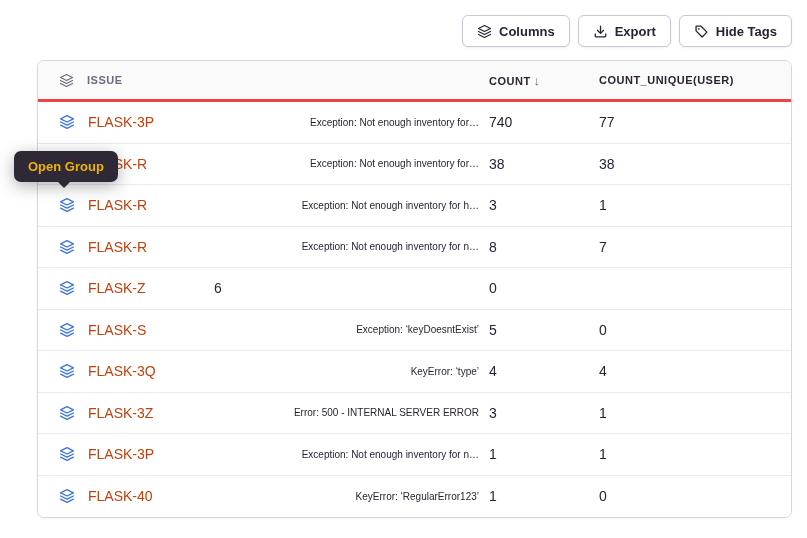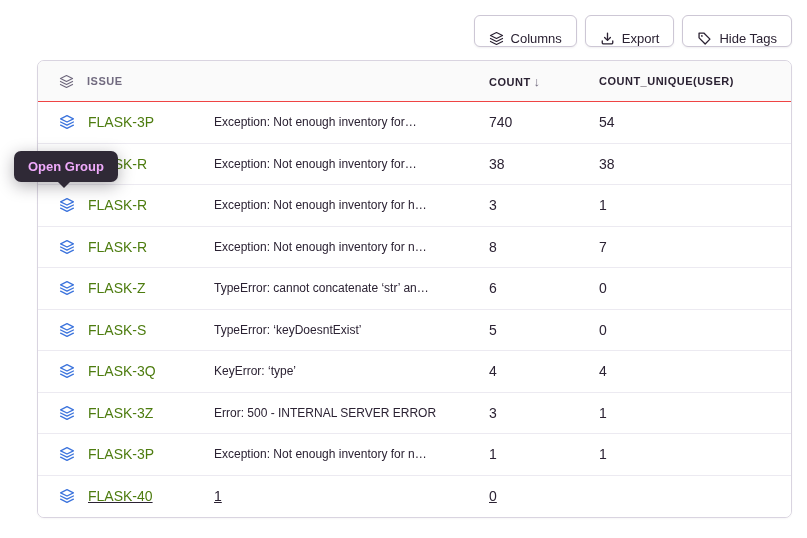--- a/index.html
+++ b/index.html
@@ -6,58 +6,58 @@
   html, body { background: #ffffff; }
   body {
     font-family: "Liberation Sans", "DejaVu Sans", sans-serif;
     color: #2b2233;
   }
   .page { position: relative; width: 807px; height: 538px; background: #fff; overflow: hidden; }
 
   
   .toolbar { position: absolute; top: 15px; right: 15px; display: flex; gap: 8px; }
   .btn {
-    display: inline-flex; align-items: flex-end; gap: 7px;
+    display: inline-flex; align-items: center; gap: 7px;
     height: 32px; padding: 0 14px;
     background: #fff; border: 1px solid #cdc7d5; border-radius: 6px;
-    font-family: inherit; font-size: 13px; font-weight: 400; color: #2b2233;
+    font-family: inherit; font-size: 13px; font-weight: 700; color: #2b2233;
     cursor: pointer; box-shadow: 0 1px 2px rgba(43,34,51,.07);
   }
   .btn svg { width: 15px; height: 15px; }
 
   
   .table {
     position: absolute; top: 60px; left: 37px; width: 755px;
     border: 1px solid #d9d4e0; border-radius: 7px; background: #fff;
     overflow: hidden; box-shadow: 0 1px 2px rgba(43,34,51,.04);
   }
   .thead, .tr {
     display: grid; grid-template-columns: 176px 1fr 110px 192px; align-items: center;
   }
-  .thead { height: 41px; background: #fafafa; border-bottom: 1px solid #ef4444; }
+  .thead { height: 41px; background: #fafafa; border-bottom: 3px solid #ef4444; }
   .tr { height: 41.5px; border-bottom: 1px solid #eceaf1; background: #fff; }
-  .tr:last-child { border-bottom: none; text-decoration: underline; }
+  .tr:last-child { border-bottom: none; }
 
   .th { font-size: 11px; font-weight: 700; letter-spacing: .5px; color: #716a7f; }
   .issue { display: flex; align-items: center; gap: 13px; padding-left: 21px; }
   .licon { width: 16px; height: 16px; color: #3c74dd; flex: none; display: inline-flex; }
   .licon svg { width: 16px; height: 16px; }
   .hicon { width: 15px; height: 15px; color: #716a7f; }
   .hicon svg { width: 15px; height: 15px; }
-  .ilink { color: #4d7c0f; font-size: 14px; text-decoration: none; cursor: pointer; white-space: nowrap; }
-  .title { font-size: 12px; color: #2b2233; padding-right: 10px; white-space: nowrap; overflow: hidden; }
+  .ilink { color: #c2410c; font-size: 14px; text-decoration: none; cursor: pointer; white-space: nowrap; }
+  .title { font-size: 10px; color: #2b2233; padding-right: 10px; white-space: nowrap; overflow: hidden; text-align: right; }
   .num { font-size: 14px; color: #2b2233; text-align: left; padding-right: 2px; }
   .u { padding-right: 22px; }
   .th.num { font-size: 11px; }
   .sortarrow { font-size: 13px; color: #716a7f; margin-left: 3px; font-weight: 400; }
 
   
   .tooltip {
     position: absolute; left: 14px; top: 151px; z-index: 10;
-    background: #2f2936; color: #f0abfc; font-size: 13px; font-weight: 600;
+    background: #2f2936; color: #eab308; font-size: 13px; font-weight: 600;
     padding: 8px 14px; border-radius: 7px;
     box-shadow: 0 4px 16px rgba(31,26,37,.35);
     white-space: nowrap;
   }
   .tooltip .arrow {
     position: absolute; bottom: -6px; left: 44px; width: 0; height: 0;
     border-left: 6px solid transparent; border-right: 6px solid transparent;
     border-top: 6px solid #2f2936;
   }
 </style>
@@ -126,21 +126,21 @@
       <div class="issue">
         <span class="licon">
             <svg viewBox="0 0 16 16">
               <use href="#i-layers"></use>
             </svg>
           </span>
         <a class="ilink">FLASK-3P</a>
       </div>
       <div class="title">Exception: Not enough inventory for…</div>
       <div class="num">740</div>
-      <div class="num u">54</div>
+      <div class="num u">77</div>
     </div>
 
     <div class="tr">
       <div class="issue">
         <span class="licon">
             <svg viewBox="0 0 16 16">
               <use href="#i-layers"></use>
             </svg>
           </span>
         <a class="ilink">FLASK-R</a>
@@ -180,35 +180,34 @@
 
     <div class="tr">
       <div class="issue">
         <span class="licon">
             <svg viewBox="0 0 16 16">
               <use href="#i-layers"></use>
             </svg>
           </span>
         <a class="ilink">FLASK-Z</a>
       </div>
-      <div class="title">TypeError: cannot concatenate ‘str’ an…</div>
       <div class="num">6</div>
       <div class="num u">0</div>
     </div>
 
     <div class="tr">
       <div class="issue">
         <span class="licon">
             <svg viewBox="0 0 16 16">
               <use href="#i-layers"></use>
             </svg>
           </span>
         <a class="ilink">FLASK-S</a>
       </div>
-      <div class="title">TypeError: ‘keyDoesntExist’</div>
+      <div class="title">Exception: ‘keyDoesntExist’</div>
       <div class="num">5</div>
       <div class="num u">0</div>
     </div>
 
     <div class="tr">
       <div class="issue">
         <span class="licon">
             <svg viewBox="0 0 16 16">
               <use href="#i-layers"></use>
             </svg>
@@ -250,20 +249,21 @@
 
     <div class="tr">
       <div class="issue">
         <span class="licon">
             <svg viewBox="0 0 16 16">
               <use href="#i-layers"></use>
             </svg>
           </span>
         <a class="ilink">FLASK-40</a>
       </div>
+      <div class="title">KeyError: ‘RegularError123’</div>
       <div class="num">1</div>
       <div class="num u">0</div>
     </div>
 
   </div>
 
   <div class="tooltip">
     <span>Open Group</span>
     <span class="arrow"></span>
   </div>

